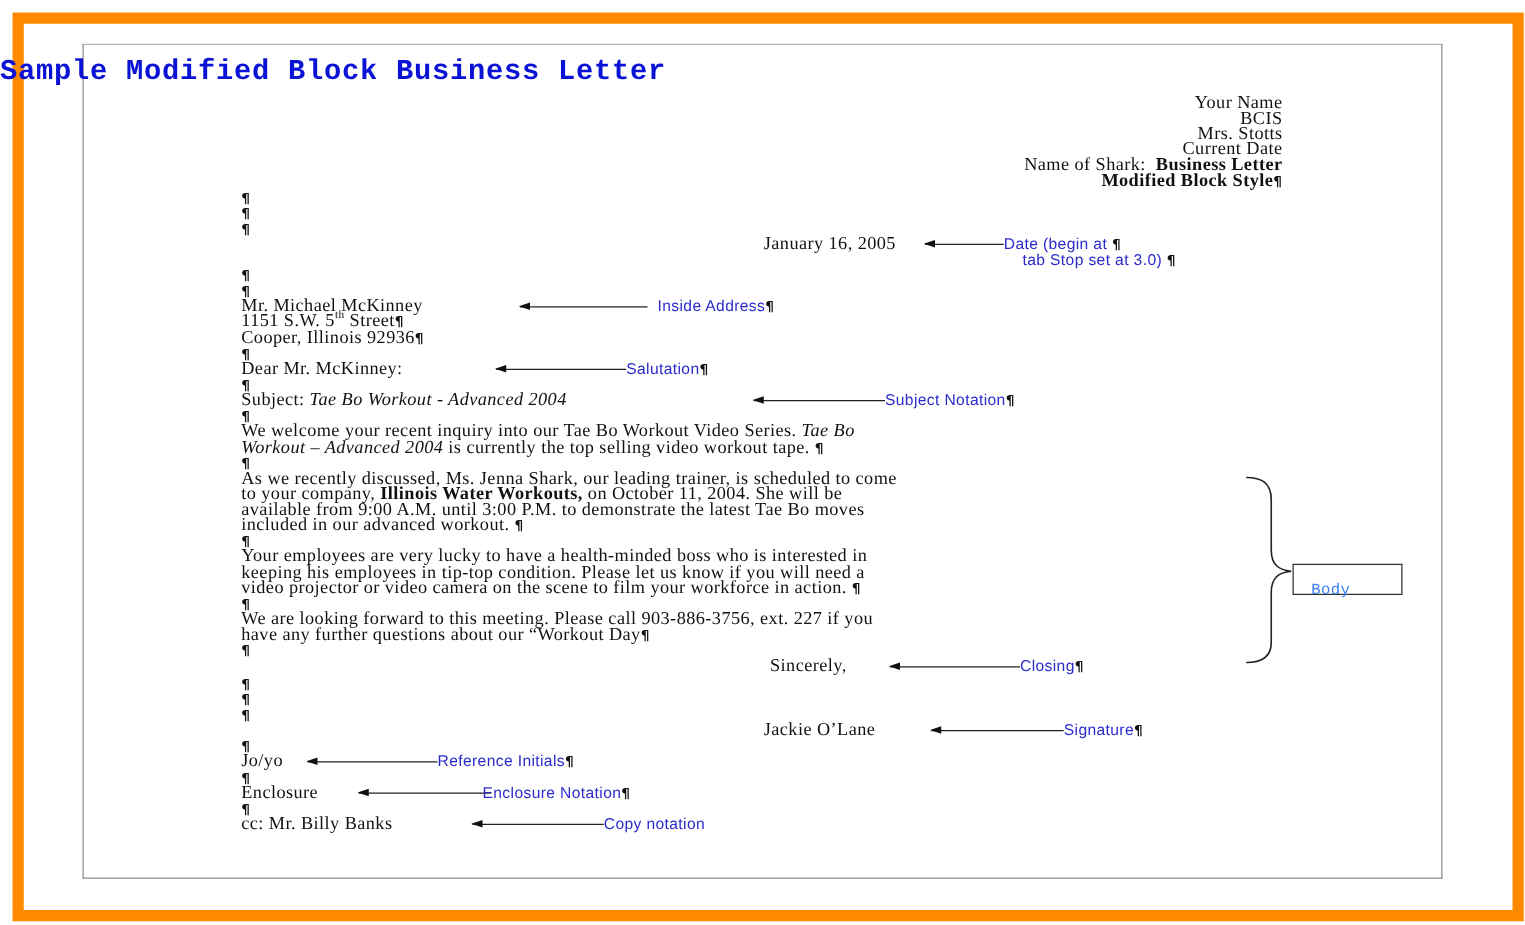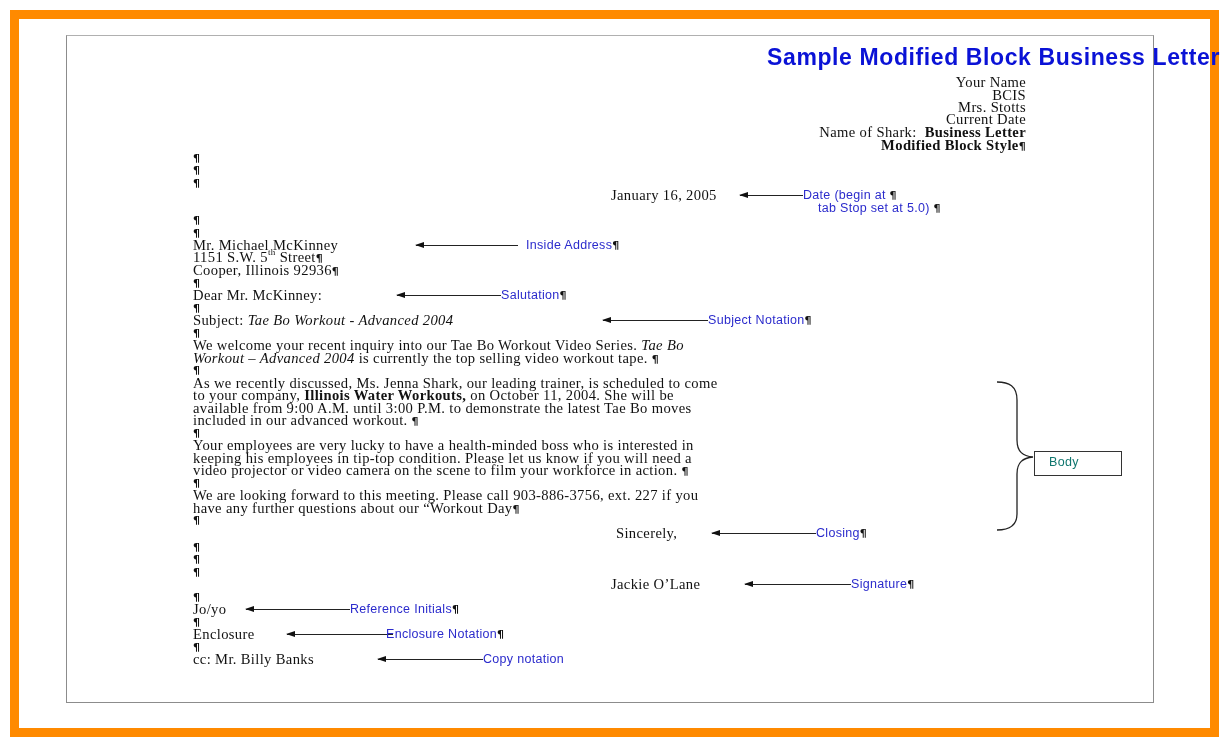--- a/index.html
+++ b/index.html
@@ -1,31 +1,31 @@
 <!DOCTYPE html>
 <html><head>
 <meta charset="utf-8">
 <style>
   html, body { margin:0; padding:0; background:#ffffff; }
   body { width:1220px; height:740px; position:relative; overflow:hidden; }
   .frame { position:absolute; left:10px; top:10px; width:1191px; height:709px; border:9px solid #ff8a00; box-sizing:content-box; background:#ffffff; }
   .page { position:absolute; left:66px; top:35px; width:1086px; height:666px; border:1px solid #8c8c8c; border-top-color:#b0b0b0; border-left-color:#8c8c8c; background:#fff; }
-  .title { position:absolute; left:0; top:44px; width:1220px; text-align:right; font-family:Liberation Sans, sans-serif; font-weight:bold; font-size:23px; color:#0a12d6; letter-spacing:0.6px; }
+  .title { position:absolute; left:0; top:44px; width:1220px; text-align:left; font-family:Liberation Mono, monospace; font-weight:bold; font-size:23px; color:#0a12d6; letter-spacing:0.6px; }
   .ln { position:absolute; font-family:"Liberation Serif", serif; font-size:14.6px; line-height:13px; color:#111; white-space:nowrap; letter-spacing:0.35px; }
   .hdr { position:absolute; right:194px; text-align:right; font-family:"Liberation Serif", serif; font-size:14.6px; line-height:13px; color:#111; white-space:nowrap; letter-spacing:0.35px; }
   .b { font-weight:bold; }
   .i { font-style:italic; }
   .pil { font-family:"DejaVu Sans", sans-serif; font-size:11px; font-weight:bold; }
   .note { position:absolute; font-family:"Liberation Sans", sans-serif; font-size:12.5px; line-height:13px; color:#2b2bcc; white-space:nowrap; letter-spacing:0.3px; }
   .note .pil { color:#111; }
   .arrow { position:absolute; height:1px; background:#222; }
   .arrow::before { content:""; position:absolute; left:-1px; top:-3px; border-right:9px solid #111; border-top:3.5px solid transparent; border-bottom:3.5px solid transparent; }
   sup { font-size:9px; line-height:0; position:relative; top:-1px; }
   .bodybox { position:absolute; left:1034px; top:451px; width:86px; height:23px; border:1px solid #333; background:#fff; }
-  .bodybox span { position:absolute; left:14px; top:3px; font-family:Liberation Sans, sans-serif; font-size:12.5px; color:#0f766e; letter-spacing:0.3px; }
+  .bodybox span { position:absolute; left:14px; top:13px; font-family:Liberation Mono, monospace; font-size:12.5px; color:#3b82f6; letter-spacing:0.3px; }
   svg.brace { position:absolute; left:995px; top:378px; }
 </style>
 </head>
 <body>
 
 <div class="frame"></div>
 <div class="page"></div>
 
 <div class="title">Sample Modified Block Business Letter</div>
 
@@ -36,21 +36,21 @@
 <div class="hdr" style="top:126px"><span>Name of Shark:</span>&nbsp;&nbsp;<span class="b">Business Letter</span></div>
 <div class="hdr" style="top:139px"><span class="b">Modified Block Style</span><span class="pil">¶</span></div>
 
 <div class="ln pil" style="left:193px;top:152px">¶</div>
 <div class="ln pil" style="left:193px;top:164px">¶</div>
 <div class="ln pil" style="left:193px;top:177px">¶</div>
 
 <div class="ln" style="left:611px;top:189px">January 16, 2005</div>
 <div class="arrow" style="left:740px;top:195px;width:63px"></div>
 <div class="note" style="left:803px;top:189px"><span>Date (begin at </span><span class="pil">¶</span></div>
-<div class="note" style="left:818px;top:202px"><span>tab Stop set at 5.0) </span><span class="pil">¶</span></div>
+<div class="note" style="left:818px;top:202px"><span>tab Stop set at 3.0) </span><span class="pil">¶</span></div>
 
 <div class="ln pil" style="left:193px;top:214px">¶</div>
 <div class="ln pil" style="left:193px;top:227px">¶</div>
 
 <div class="ln" style="left:193px;top:239px">Mr. Michael McKinney</div>
 <div class="arrow" style="left:416px;top:245px;width:102px"></div>
 <div class="note" style="left:526px;top:239px"><span>Inside Address</span><span class="pil">¶</span></div>
 <div class="ln" style="left:193px;top:251px"><span>1151 S.W. 5</span><sup>th</sup><span> Street</span><span class="pil">¶</span></div>
 <div class="ln" style="left:193px;top:264px"><span>Cooper, Illinois  92936</span><span class="pil">¶</span></div>
 <div class="ln pil" style="left:193px;top:277px">¶</div>

